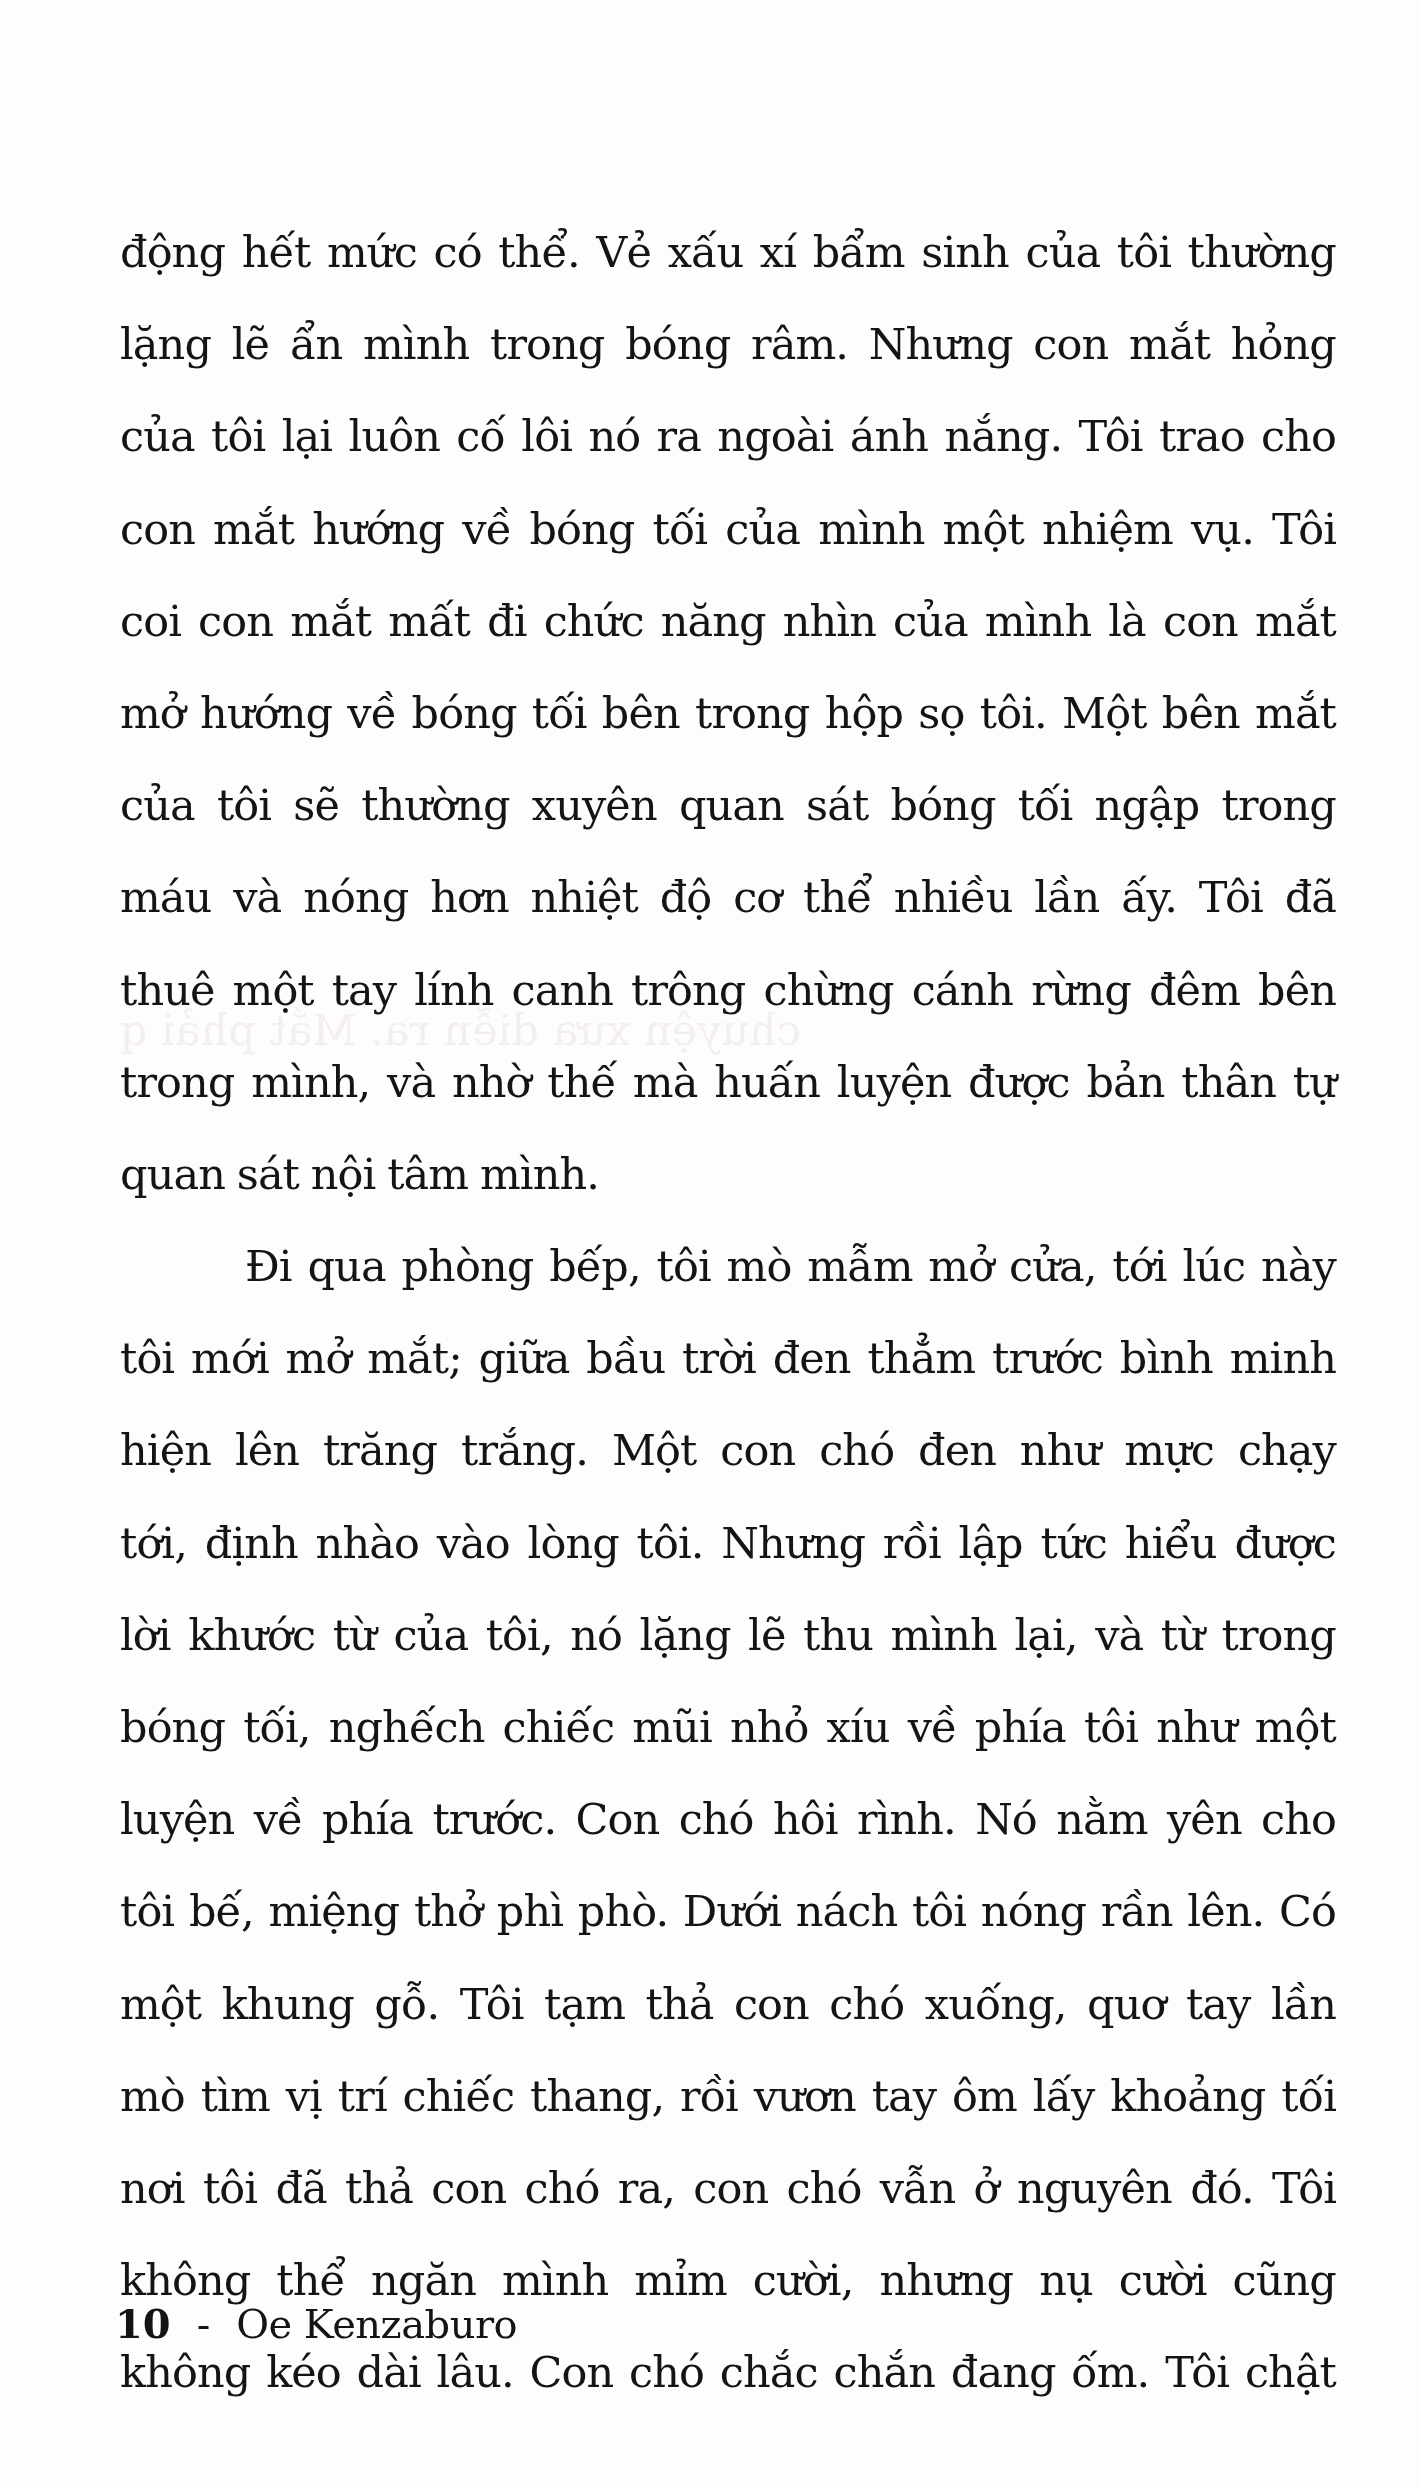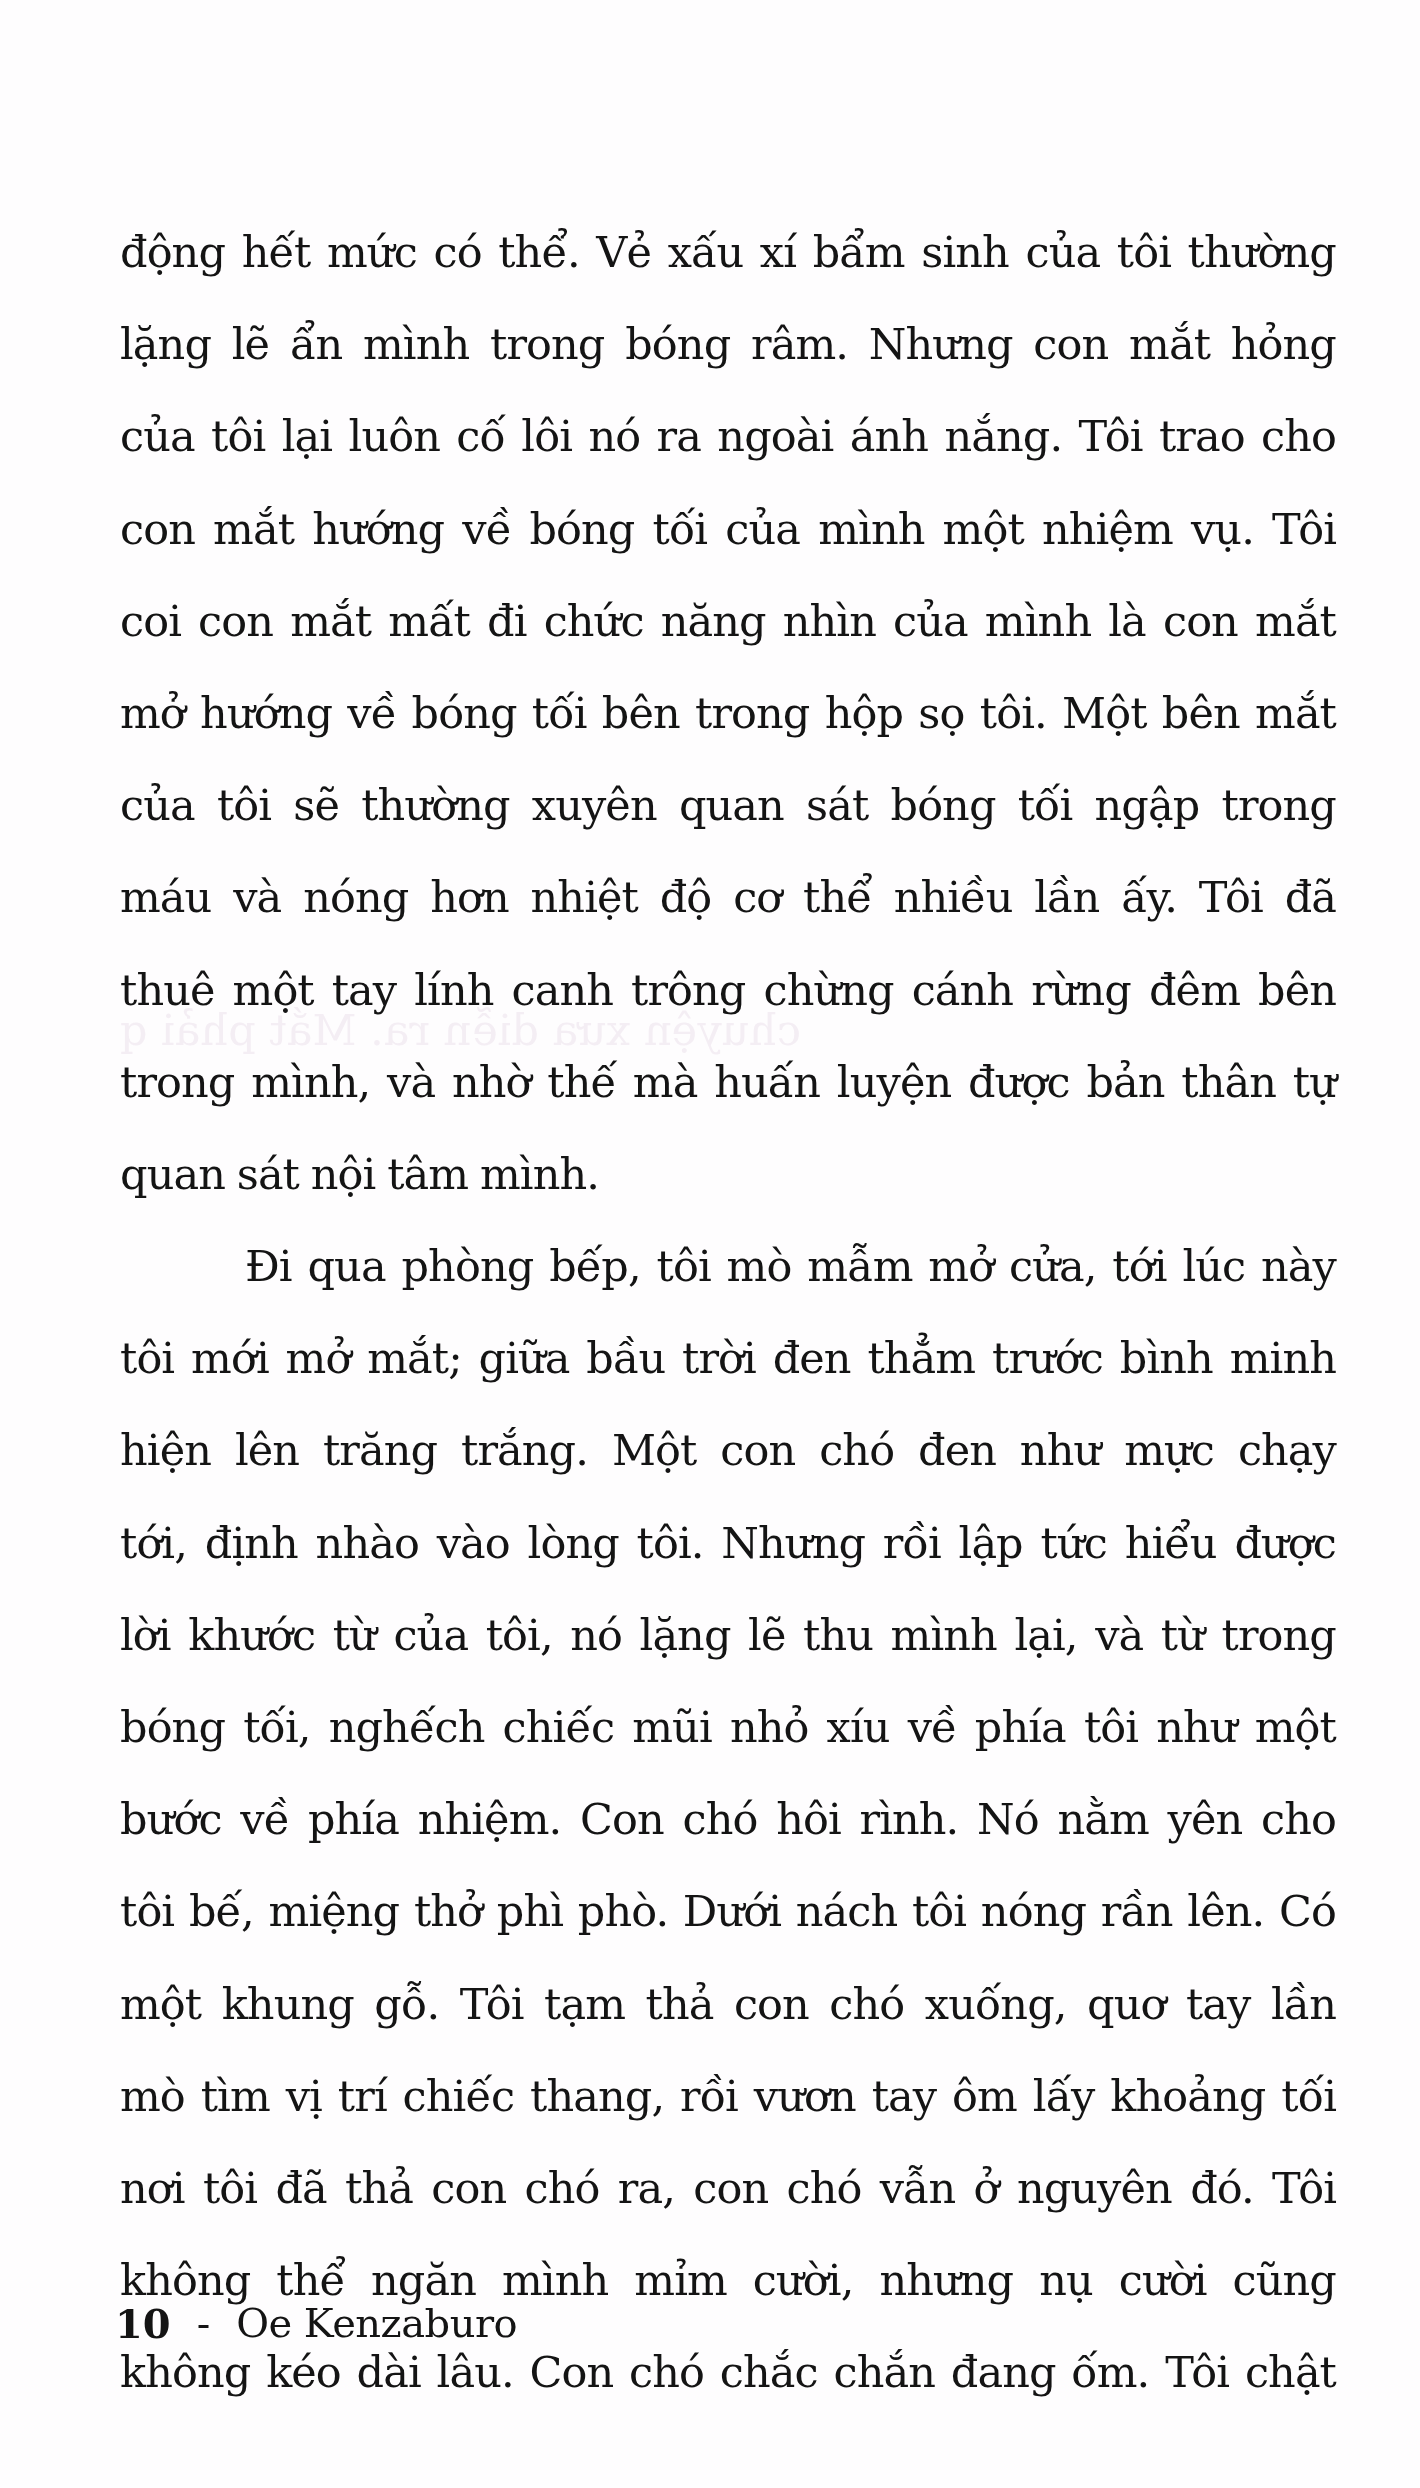--- a/index.html
+++ b/index.html
@@ -47,21 +47,21 @@
       padding-left: 125px;
     }
     .footer {
       position: absolute;
       left: 115px;
       top: 2300px;
       font-family: "DejaVu Serif", serif;
       font-size: 40px;
       color: #141414;
       display: flex;
-      align-items: flex-start;
+      align-items: flex-end;
     }
     .footer .page-number {
       font-weight: bold;
       font-size: 40px;
     }
     .footer .sep {
       margin-left: 26px;
       margin-right: 26px;
     }
     .footer .author {
@@ -103,21 +103,21 @@
       <span class="line last">quan sát nội tâm mình.</span>
     </div>
 
     <div>
       <span class="line indent">Đi qua phòng bếp, tôi mò mẫm mở cửa, tới lúc này</span>
       <span class="line">tôi mới mở mắt; giữa bầu trời đen thẳm trước bình minh</span>
       <span class="line">hiện lên trăng trắng. Một con chó đen như mực chạy</span>
       <span class="line">tới, định nhào vào lòng tôi. Nhưng rồi lập tức hiểu được</span>
       <span class="line">lời khước từ của tôi, nó lặng lẽ thu mình lại, và từ trong</span>
       <span class="line">bóng tối, nghếch chiếc mũi nhỏ xíu về phía tôi như một</span>
-      <span class="line">bước về phía nhiệm. Con chó hôi rình. Nó nằm yên cho</span>
+      <span class="line">luyện về phía trước. Con chó hôi rình. Nó nằm yên cho</span>
       <span class="line">tôi bế, miệng thở phì phò. Dưới nách tôi nóng rần lên. Có</span>
       <span class="line">một khung gỗ. Tôi tạm thả con chó xuống, quơ tay lần</span>
       <span class="line">mò tìm vị trí chiếc thang, rồi vươn tay ôm lấy khoảng tối</span>
       <span class="line">nơi tôi đã thả con chó ra, con chó vẫn ở nguyên đó. Tôi</span>
       <span class="line">không thể ngăn mình mỉm cười, nhưng nụ cười cũng</span>
       <span class="line">không kéo dài lâu. Con chó chắc chắn đang ốm. Tôi chật</span>
     </div>
   </div>
 
   <div class="footer">

